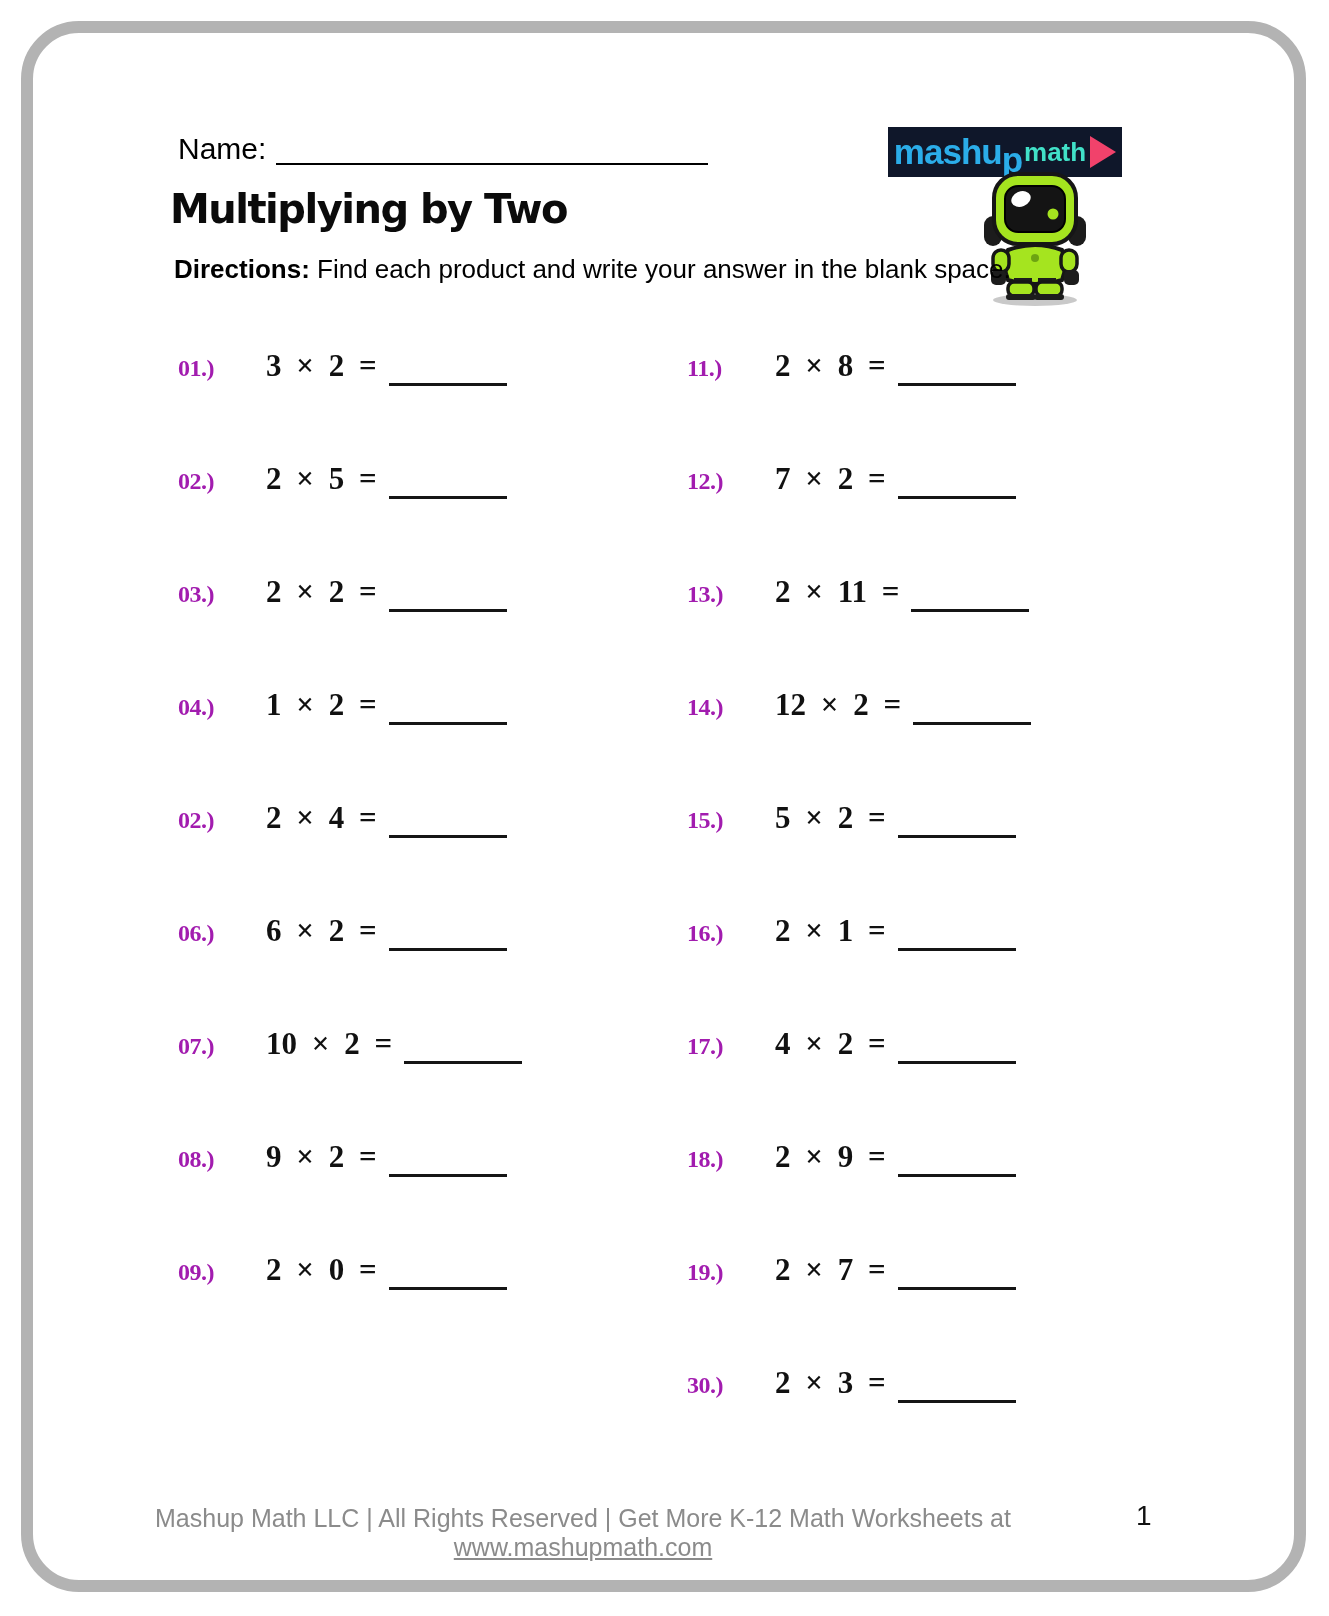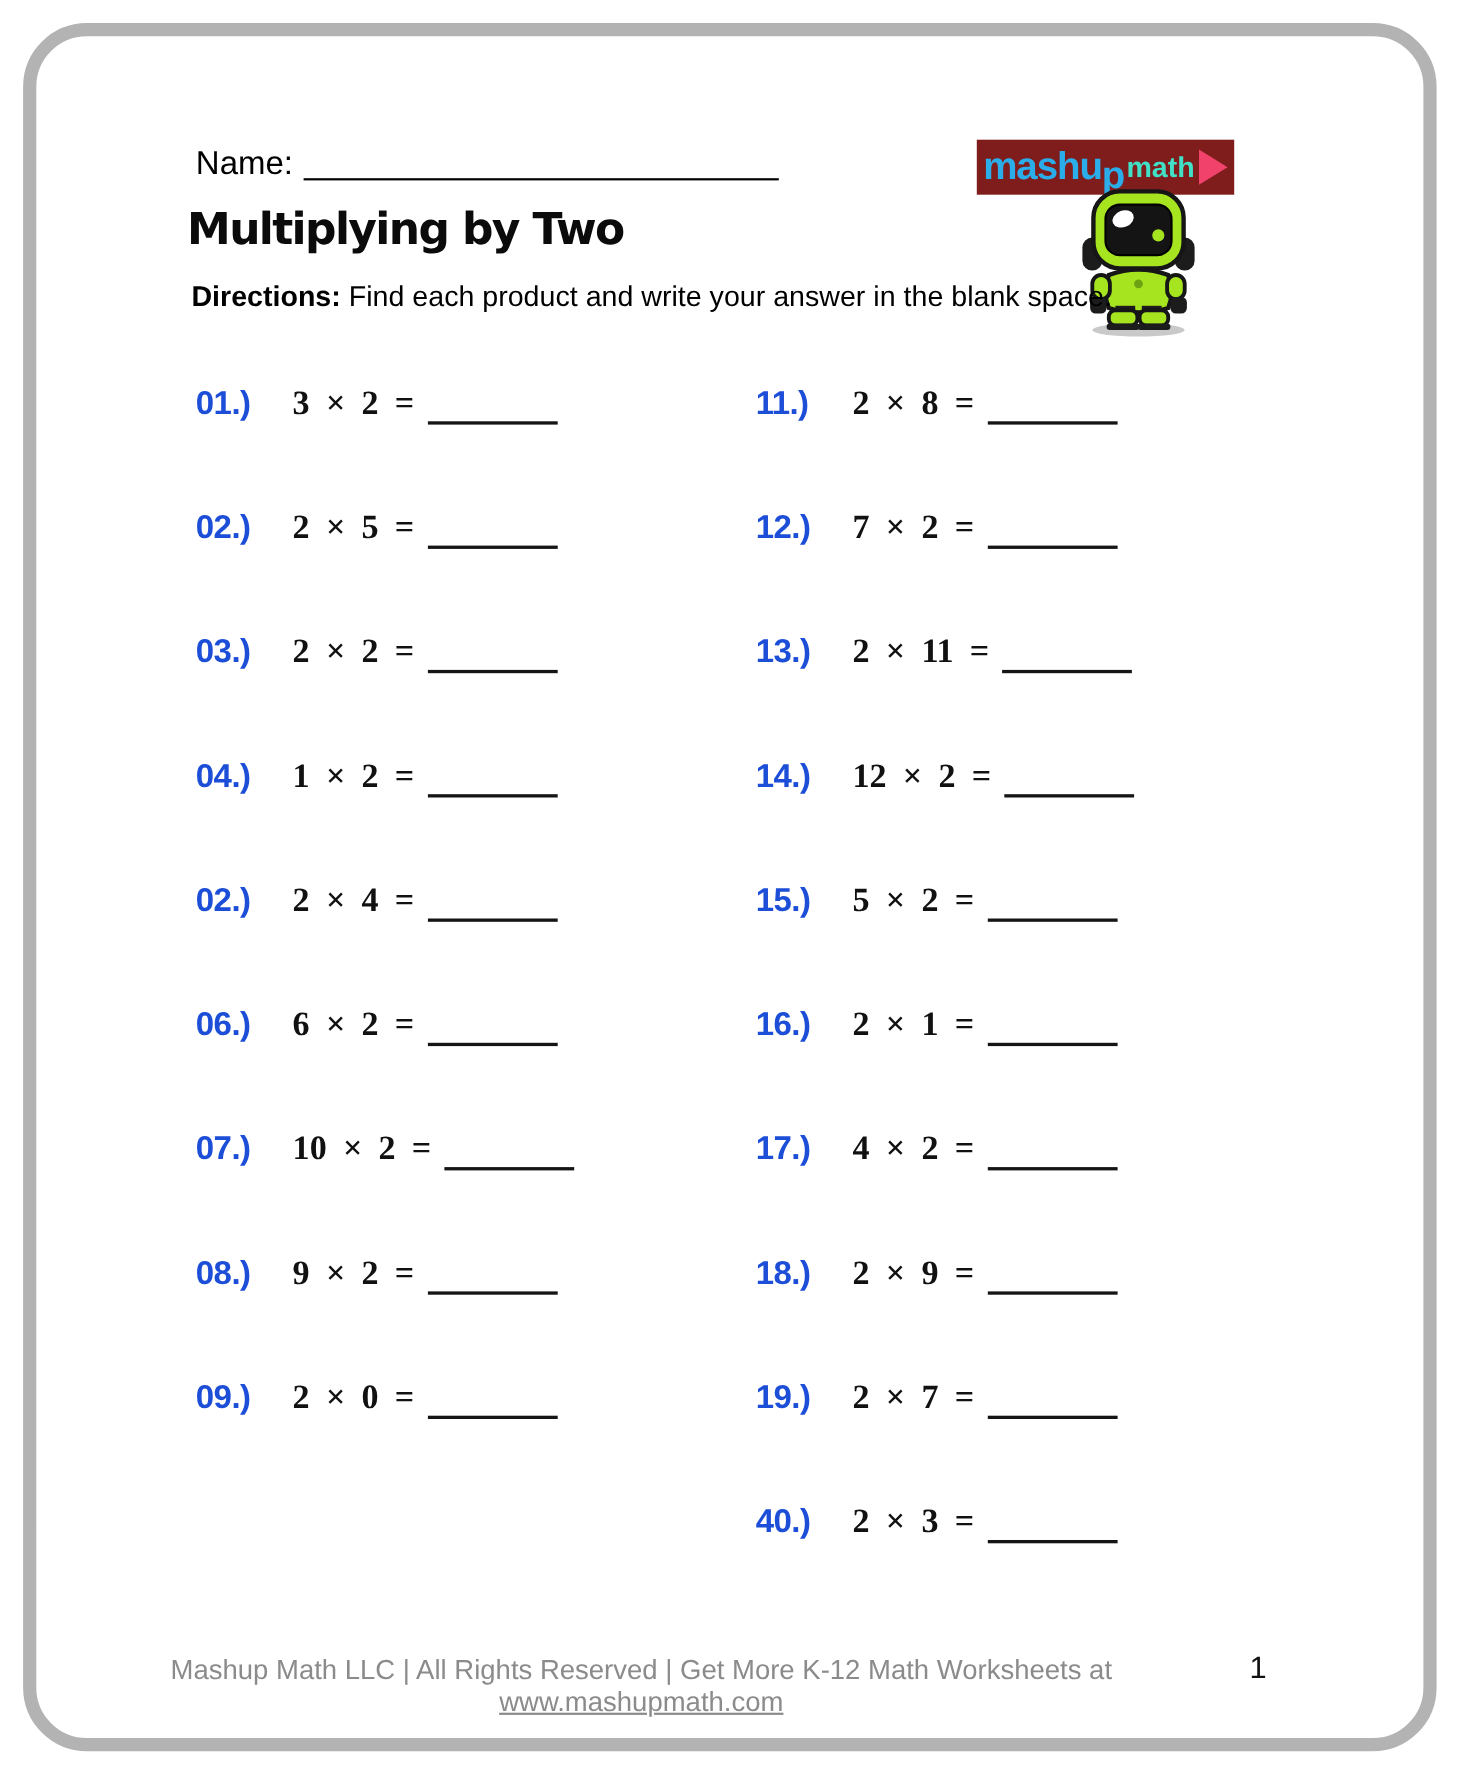--- a/index.html
+++ b/index.html
@@ -16,21 +16,21 @@
   }
   
   .name-row{position:absolute;left:178px;top:132px;font-size:30px;color:#000;}
   .name-line{
     display:inline-block;width:432px;height:4px;
     border-bottom:2px solid #000;vertical-align:-6px;margin-left:10px;
   }
   
   .logo{
     position:absolute;left:888px;top:127px;width:234px;height:50px;
-    background:#7f1d1d;display:flex;align-items:center;justify-content:center;
+    background:#0f172a;display:flex;align-items:center;justify-content:center;
   }
   .logo .mashu{font-weight:bold;font-size:35px;color:#2badE9;letter-spacing:-1px;}
   .logo .p-drop{font-weight:bold;font-size:35px;color:#2badE9;position:relative;top:8px;letter-spacing:-1px;}
   .logo .math{font-weight:bold;font-size:26px;color:#41e1c8;letter-spacing:0px;margin-left:2px;}
   .logo .play{
     width:0;height:0;margin-left:4px;
     border-top:16px solid transparent;border-bottom:16px solid transparent;
     border-left:26px solid #f1426b;
   }
   
@@ -41,22 +41,22 @@
     font-family:"DejaVu Sans",sans-serif;font-weight:bold;
     font-size:40px;letter-spacing:-1.5px;color:#0b0b0b;
   }
   .directions{position:absolute;left:174px;top:254px;font-size:26px;color:#000;}
   .directions b{font-weight:bold;}
   
   .problems{position:absolute;left:0;top:346px;width:1329px;height:1140px;}
   .problem{position:absolute;white-space:nowrap;height:44px;line-height:40px;}
   .p-num{
     display:inline-block;width:88px;
-    font-family:Liberation Sans, sans-serif;font-weight:bold;font-size:30px;
-    letter-spacing:-0.5px;color:#1d4ed8;
+    font-family:Liberation Serif, serif;font-weight:bold;font-size:24px;
+    letter-spacing:-0.5px;color:#a21caf;
   }
   .p-expr{
     font-family:"Liberation Serif",serif;font-weight:bold;font-size:31px;
     word-spacing:7px;color:#111;
   }
   .p-blank{
     display:inline-block;width:118px;height:4px;
     border-bottom:3px solid #151515;vertical-align:-10px;margin-left:12px;
   }
   
@@ -124,19 +124,19 @@
     <div class="problem" style="left: 178px; top: 904px;"><span class="p-num">09.)</span><span class="p-expr">2 × 0 =</span><span class="p-blank"></span></div>
     <div class="problem" style="left: 687px; top: 0px;"><span class="p-num">11.)</span><span class="p-expr">2 × 8 =</span><span class="p-blank"></span></div>
     <div class="problem" style="left: 687px; top: 113px;"><span class="p-num">12.)</span><span class="p-expr">7 × 2 =</span><span class="p-blank"></span></div>
     <div class="problem" style="left: 687px; top: 226px;"><span class="p-num">13.)</span><span class="p-expr">2 × 11 =</span><span class="p-blank"></span></div>
     <div class="problem" style="left: 687px; top: 339px;"><span class="p-num">14.)</span><span class="p-expr">12 × 2 =</span><span class="p-blank"></span></div>
     <div class="problem" style="left: 687px; top: 452px;"><span class="p-num">15.)</span><span class="p-expr">5 × 2 =</span><span class="p-blank"></span></div>
     <div class="problem" style="left: 687px; top: 565px;"><span class="p-num">16.)</span><span class="p-expr">2 × 1 =</span><span class="p-blank"></span></div>
     <div class="problem" style="left: 687px; top: 678px;"><span class="p-num">17.)</span><span class="p-expr">4 × 2 =</span><span class="p-blank"></span></div>
     <div class="problem" style="left: 687px; top: 791px;"><span class="p-num">18.)</span><span class="p-expr">2 × 9 =</span><span class="p-blank"></span></div>
     <div class="problem" style="left: 687px; top: 904px;"><span class="p-num">19.)</span><span class="p-expr">2 × 7 =</span><span class="p-blank"></span></div>
-    <div class="problem" style="left: 687px; top: 1017px;"><span class="p-num">40.)</span><span class="p-expr">2 × 3 =</span><span class="p-blank"></span></div>
+    <div class="problem" style="left: 687px; top: 1017px;"><span class="p-num">30.)</span><span class="p-expr">2 × 3 =</span><span class="p-blank"></span></div>
   </div>
 
 <div class="footer">
   <span>Mashup Math LLC | All Rights Reserved | Get More K-12 Math Worksheets at </span><span class="link">www.mashupmath.com</span>
 </div>
 <div class="page-num">1</div>
 
 </body></html>

